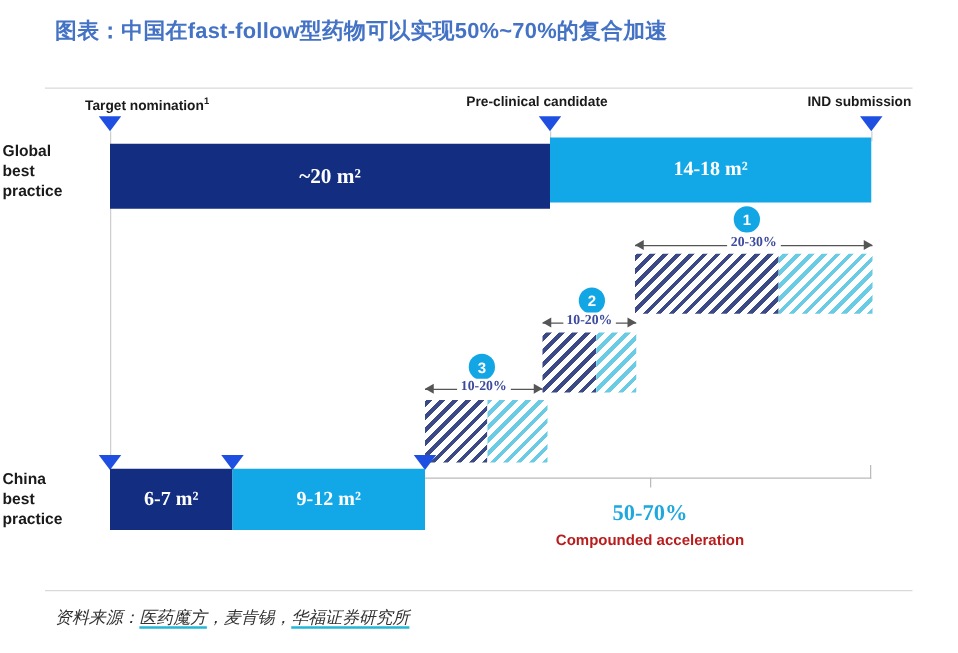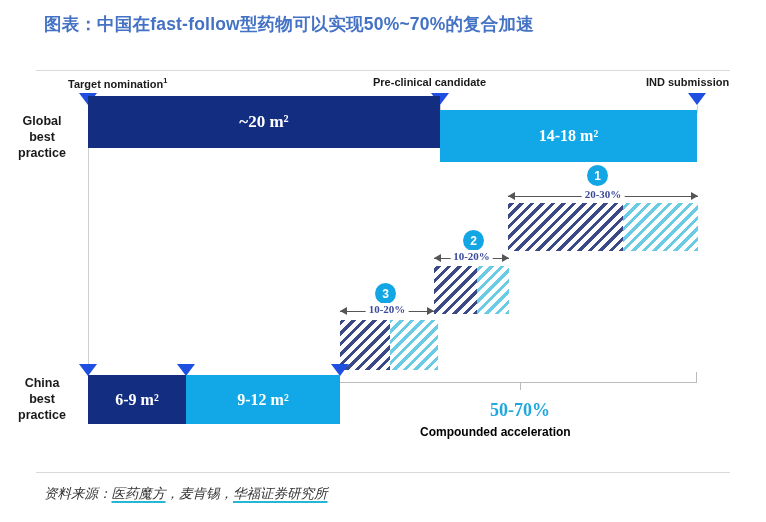--- a/index.html
+++ b/index.html
@@ -38,21 +38,21 @@
     border-left:9px solid transparent;
     border-right:9px solid transparent;
     border-top:12px solid #1f4fe0;
   }
 
   
   .vguide{position:absolute;background:#cfcfcf;width:1px;}
 
   
   .rowlabel{
-    position:absolute;width:80px;text-align:center;
+    position:absolute;width:80px;text-align:left;
     font-size:12.5px;font-weight:bold;color:#1a1a1a;
     line-height:16px;
   }
 
   
   .bar{position:absolute;display:flex;align-items:center;justify-content:center;}
   .bar span{
     color:#ffffff;font-weight:bold;
     font-family:"Liberation Serif","DejaVu Serif",serif;
   }
@@ -107,22 +107,22 @@
   .bracket-tick{position:absolute;width:1px;background:#bbbbbb;}
 
   
   .comp-pct{
     position:absolute;text-align:center;
     font-size:18px;font-weight:bold;color:#1fa8dd;
     font-family:"Liberation Serif","DejaVu Serif",serif;
     white-space:nowrap;
   }
   .comp-sub{
-    position:absolute;text-align:left;
-    font-size:12px;font-weight:bold;color:#000000;
+    position:absolute;text-align:center;
+    font-size:12px;font-weight:bold;color:#b91c1c;
     white-space:nowrap;
   }
 
   
   .footer{
     position:absolute;left:44px;top:485px;
     font-size:13.5px;color:#333333;font-style:italic;
     white-space:nowrap;
   }
   .footer .u{
@@ -154,21 +154,21 @@
   <div class="vguide" style="left:88px;top:105px;height:275px;"></div>
   <div class="vguide" style="left:440px;top:105px;height:8px;"></div>
   <div class="vguide" style="left:697px;top:105px;height:8px;"></div>
 
   <div class="rowlabel" style="left:2px;top:113px;">
     <div>Global</div>
     <div>best</div>
     <div>practice</div>
   </div>
 
-  <div class="bar bar-navy" style="left:88px;top:96px;width:352px;height:52px;">
+  <div class="bar bar-navy" style="left:88px;top:115px;width:352px;height:52px;">
     <span style="font-size:17px;">~20 m²</span>
   </div>
   <div class="bar bar-cyan" style="left:440px;top:110px;width:257px;height:52px;">
     <span style="font-size:16px;">14-18 m²</span>
   </div>
 
   <div class="badge" style="left:587px;top:165px;">
     <span>1</span>
   </div>
   <div class="measure" style="left:508px;top:190px;width:190px;">
@@ -208,21 +208,21 @@
   <div class="tri" style="left:177px;top:364px;"></div>
   <div class="tri" style="left:331px;top:364px;"></div>
 
   <div class="rowlabel" style="left:2px;top:375px;">
     <div>China</div>
     <div>best</div>
     <div>practice</div>
   </div>
 
   <div class="bar bar-navy" style="left:88px;top:375px;width:98px;height:49px;">
-    <span style="font-size:16px;">6-9 m²</span>
+    <span style="font-size:16px;">6-7 m²</span>
   </div>
   <div class="bar bar-cyan" style="left:186px;top:375px;width:154px;height:49px;">
     <span style="font-size:16px;">9-12 m²</span>
   </div>
 
   <div class="bracket-h" style="left:340px;top:382px;width:357px;"></div>
   <div class="bracket-tick" style="left:696px;top:372px;height:11px;"></div>
   <div class="bracket-tick" style="left:520px;top:382px;height:8px;"></div>
 
   <div class="comp-pct" style="left:420px;top:400px;width:200px;">50-70%</div>

